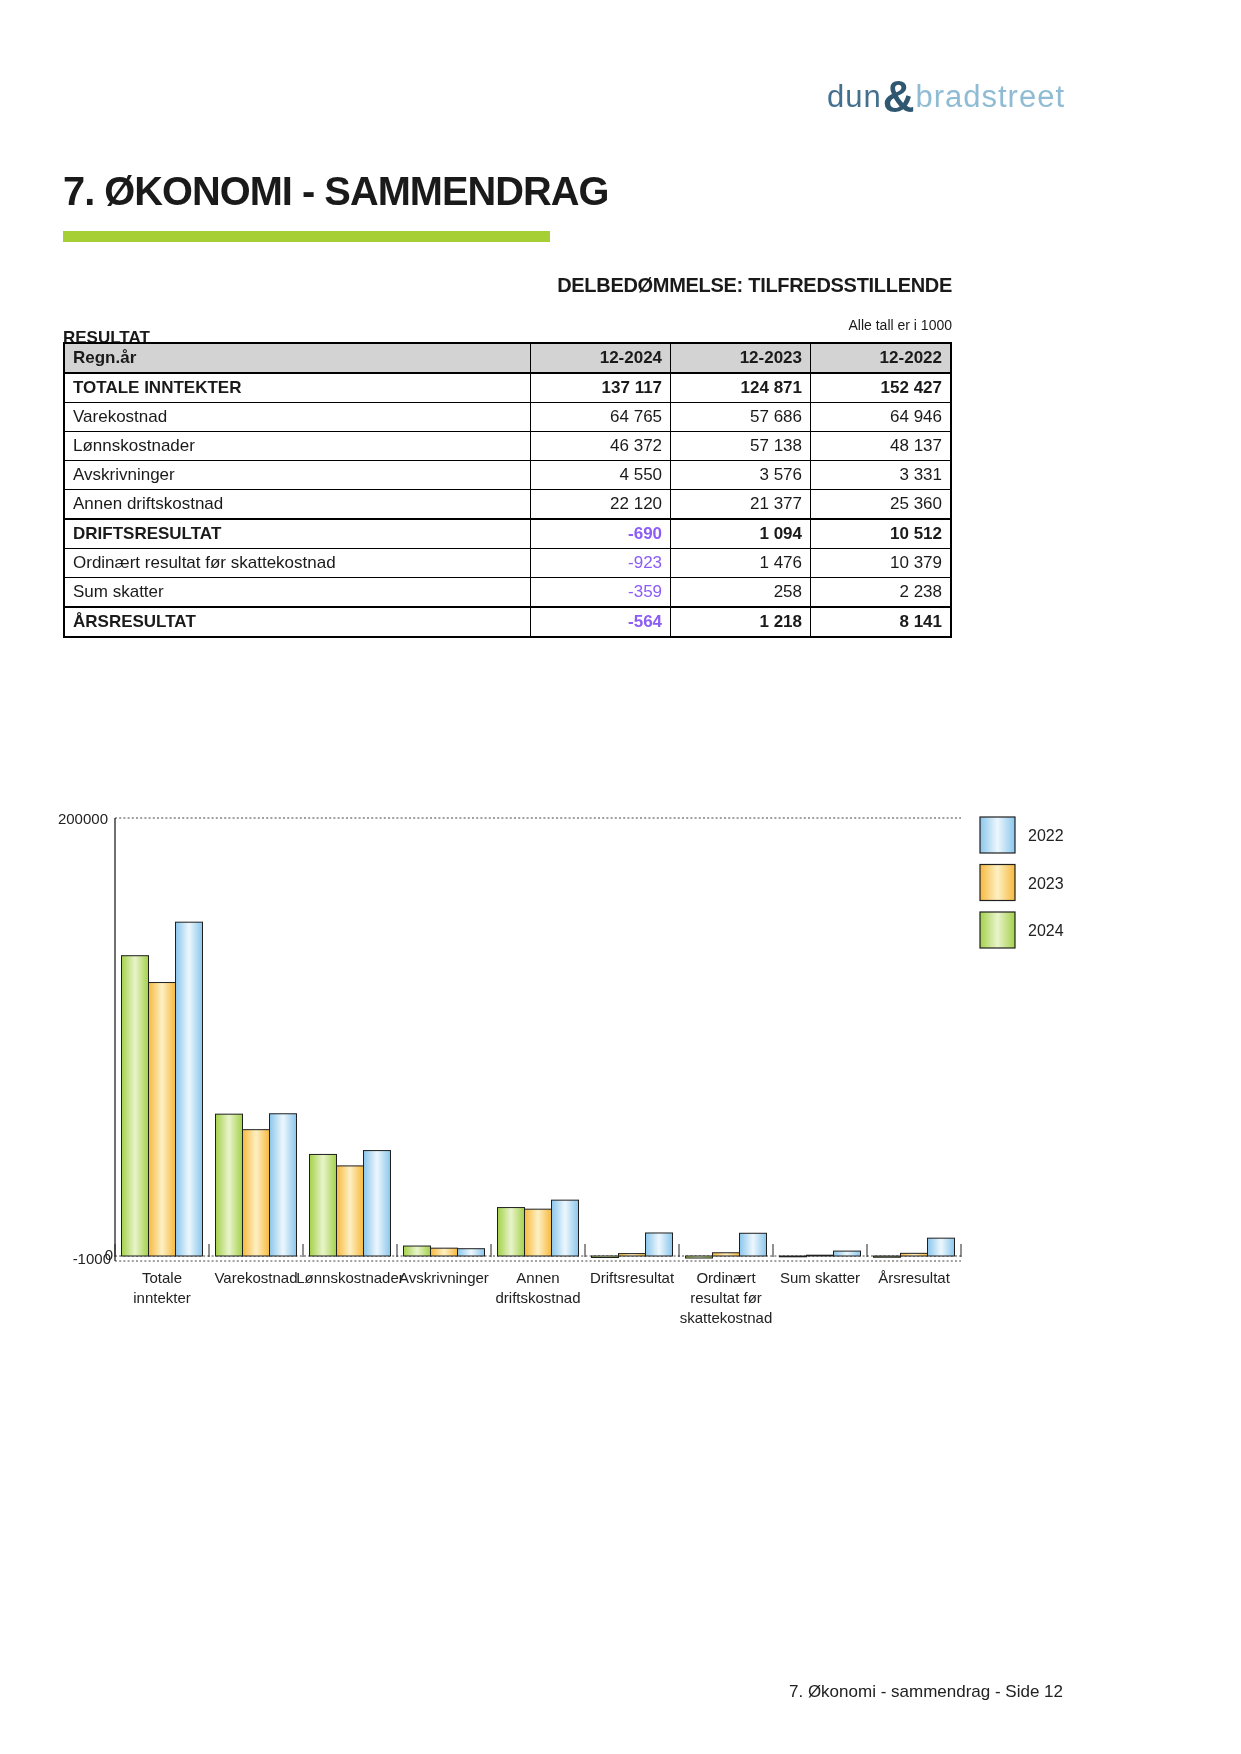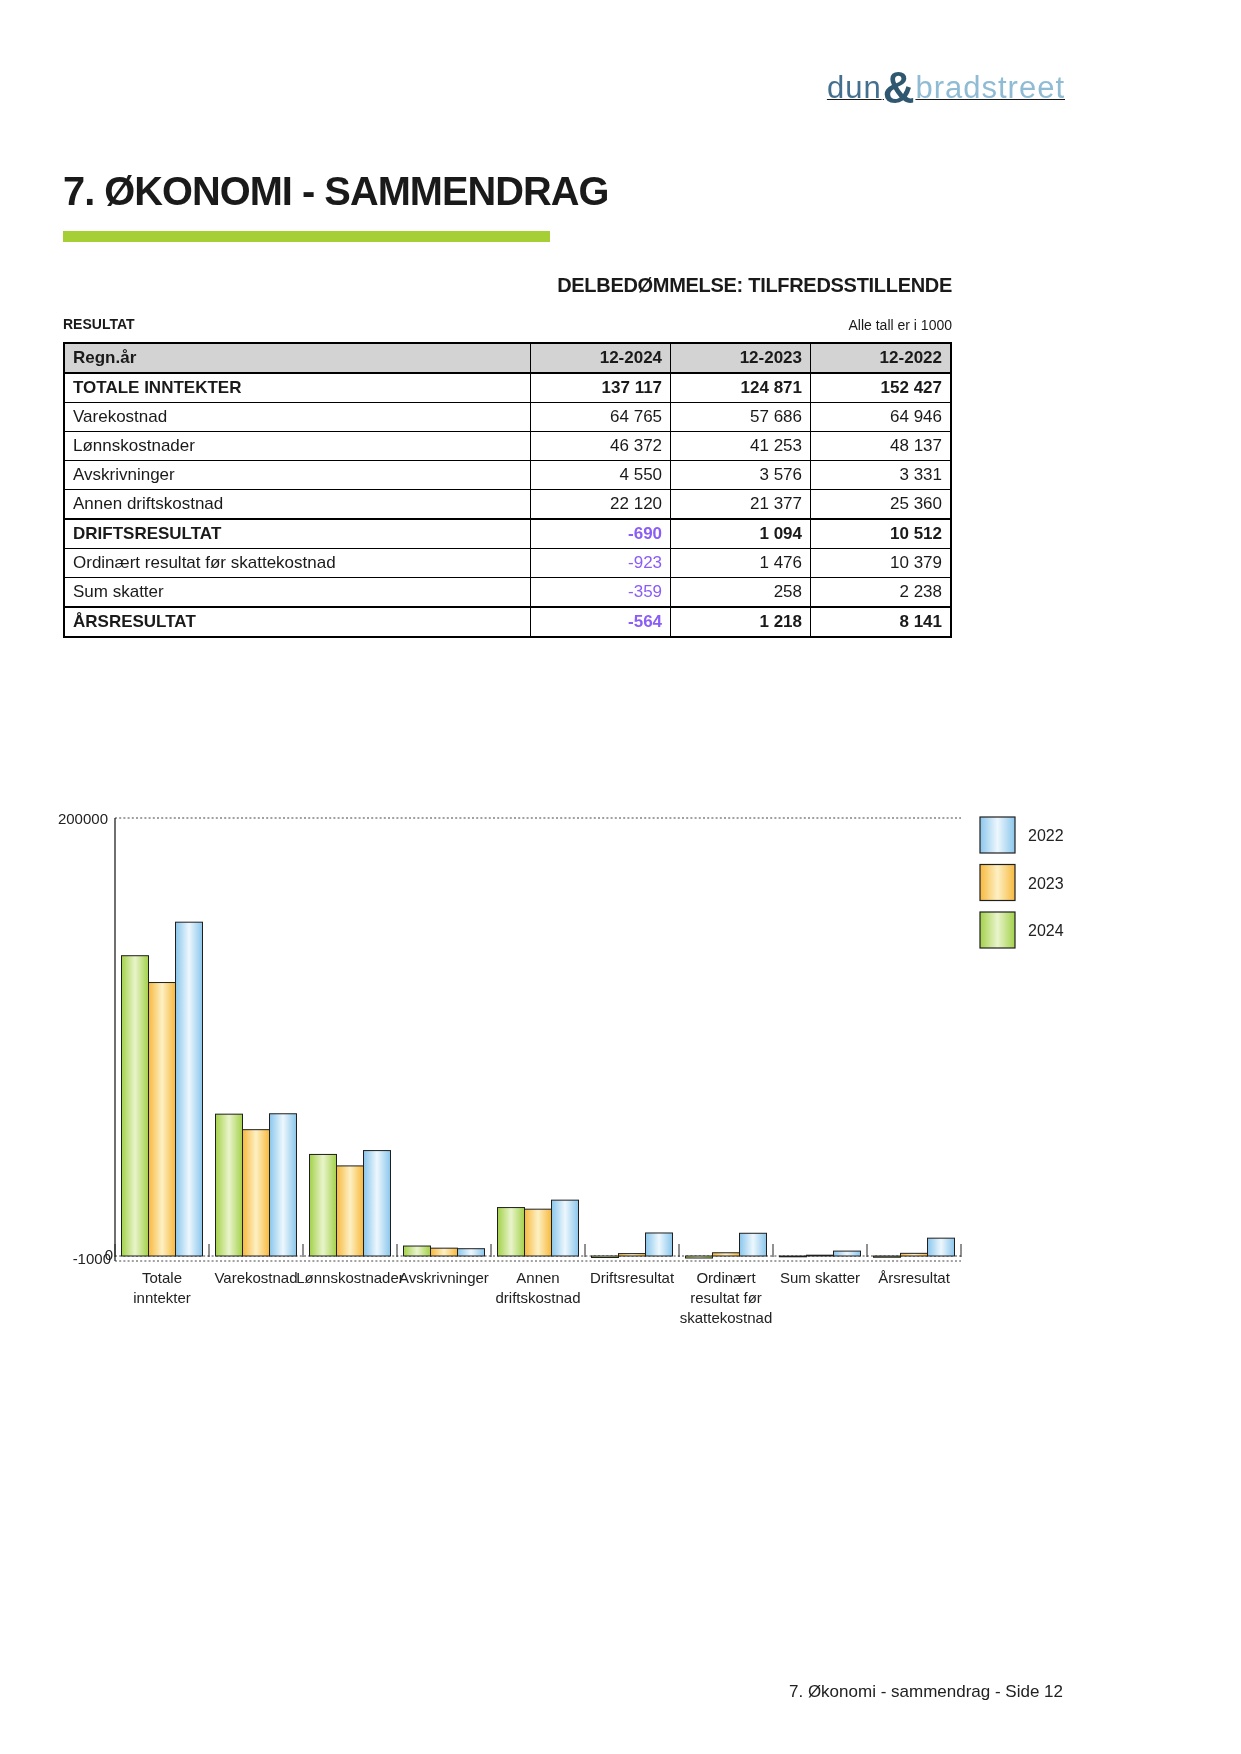--- a/index.html
+++ b/index.html
@@ -1,27 +1,27 @@
 <!DOCTYPE html>
 <html><head>
 <meta charset="utf-8">
 <style>
   html,body{margin:0;padding:0;background:#ffffff;}
   .page{position:relative;width:1241px;height:1754px;background:#fff;overflow:hidden;
         font-family:"Liberation Sans",sans-serif;color:#1a1a1a;}
-  .logo{position:absolute;top:76px;right:176px;white-space:nowrap;line-height:24px;text-decoration:underline;}
+  .logo{position:absolute;top:76px;right:176px;white-space:nowrap;line-height:42px;}
   .logo .dun{font-size:31px;color:#44708F;letter-spacing:1px;}
   .logo .amp{font-size:44px;color:#2F5870;font-weight:bold;vertical-align:-5px;margin:0 1px;}
   .logo .brad{font-size:31px;color:#8FBCD4;letter-spacing:1px;}
   h1.title{position:absolute;left:63px;top:168px;margin:0;font-size:41px;font-weight:bold;
            letter-spacing:-1px;transform:scaleX(.97);transform-origin:left;white-space:nowrap;}
   .rule{position:absolute;left:63px;top:231px;width:487px;height:11px;}
   .assessment{position:absolute;right:289px;top:274px;font-size:20px;font-weight:bold;
               letter-spacing:-.3px;white-space:nowrap;}
-  .resultat{position:absolute;left:63px;top:316px;font-size:14px;font-weight:bold;}
+  .resultat{position:absolute;left:63px;top:328px;font-size:17px;font-weight:bold;}
   .units{position:absolute;right:289px;top:317px;font-size:14px;}
   table.results{position:absolute;left:63px;top:342px;width:889px;border-collapse:collapse;
                 font-size:17px;border:2px solid #000;}
   table.results th,table.results td{border:1px solid #000;height:28px;padding:0 8px;
                 vertical-align:middle;}
   table.results thead th{background:#D3D3D3;font-weight:bold;text-align:right;}
   table.results thead th.lbl{text-align:left;margin-left:7px;}
   table.results td.lbl{text-align:left;width:474px;}
   table.results td.num{text-align:right;width:130px;}
   tr.boldrow td{font-weight:bold;border-top-width:2px;}
@@ -63,21 +63,21 @@
         </tr>
         <tr>
           <td class="lbl">Varekostnad</td>
           <td class="num">64 765</td>
           <td class="num">57 686</td>
           <td class="num">64 946</td>
         </tr>
         <tr>
           <td class="lbl">Lønnskostnader</td>
           <td class="num">46 372</td>
-          <td class="num">41 253</td>
+          <td class="num">57 138</td>
           <td class="num">48 137</td>
         </tr>
         <tr>
           <td class="lbl">Avskrivninger</td>
           <td class="num">4 550</td>
           <td class="num">3 576</td>
           <td class="num">3 331</td>
         </tr>
         <tr>
           <td class="lbl">Annen driftskostnad</td>

